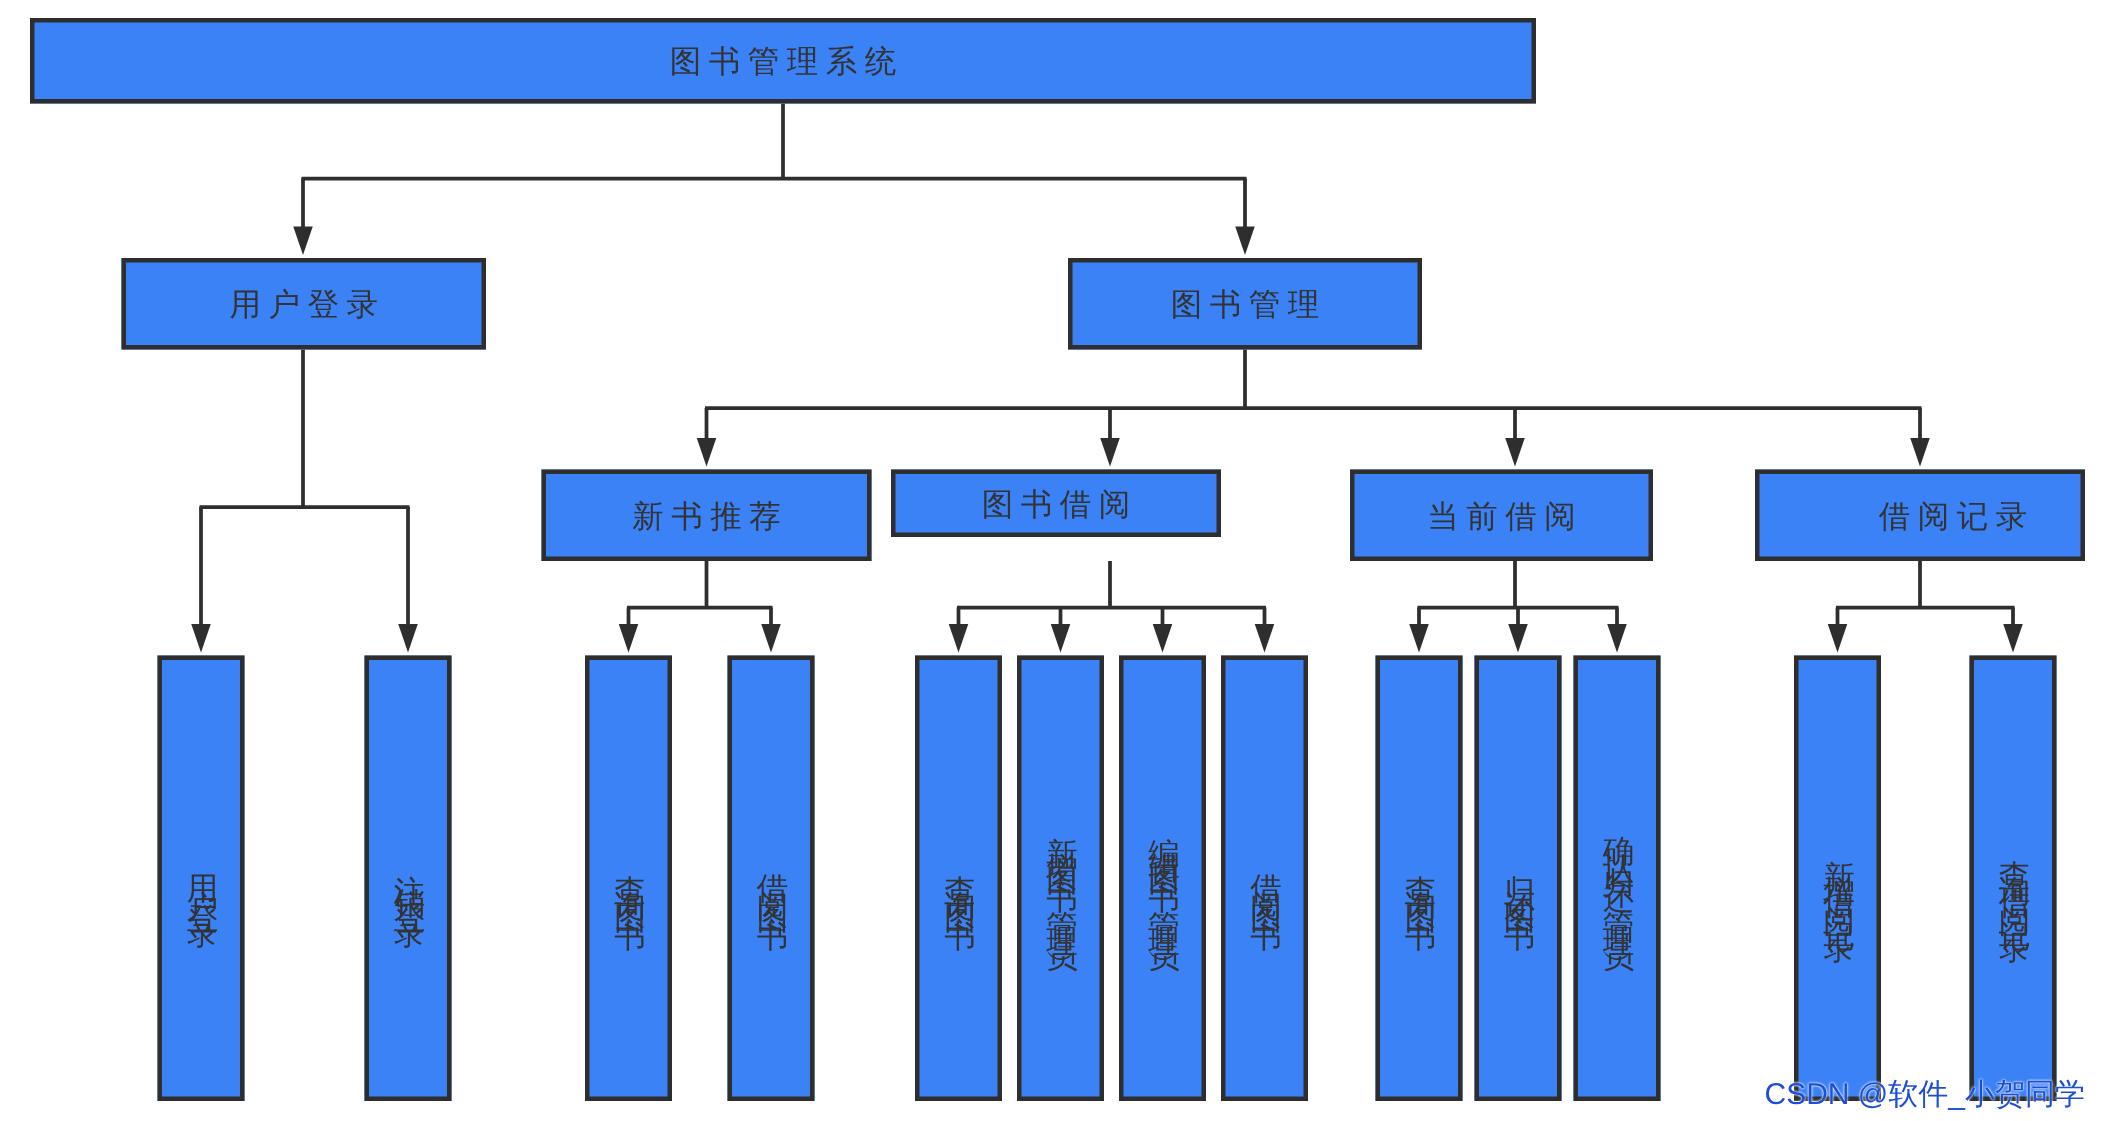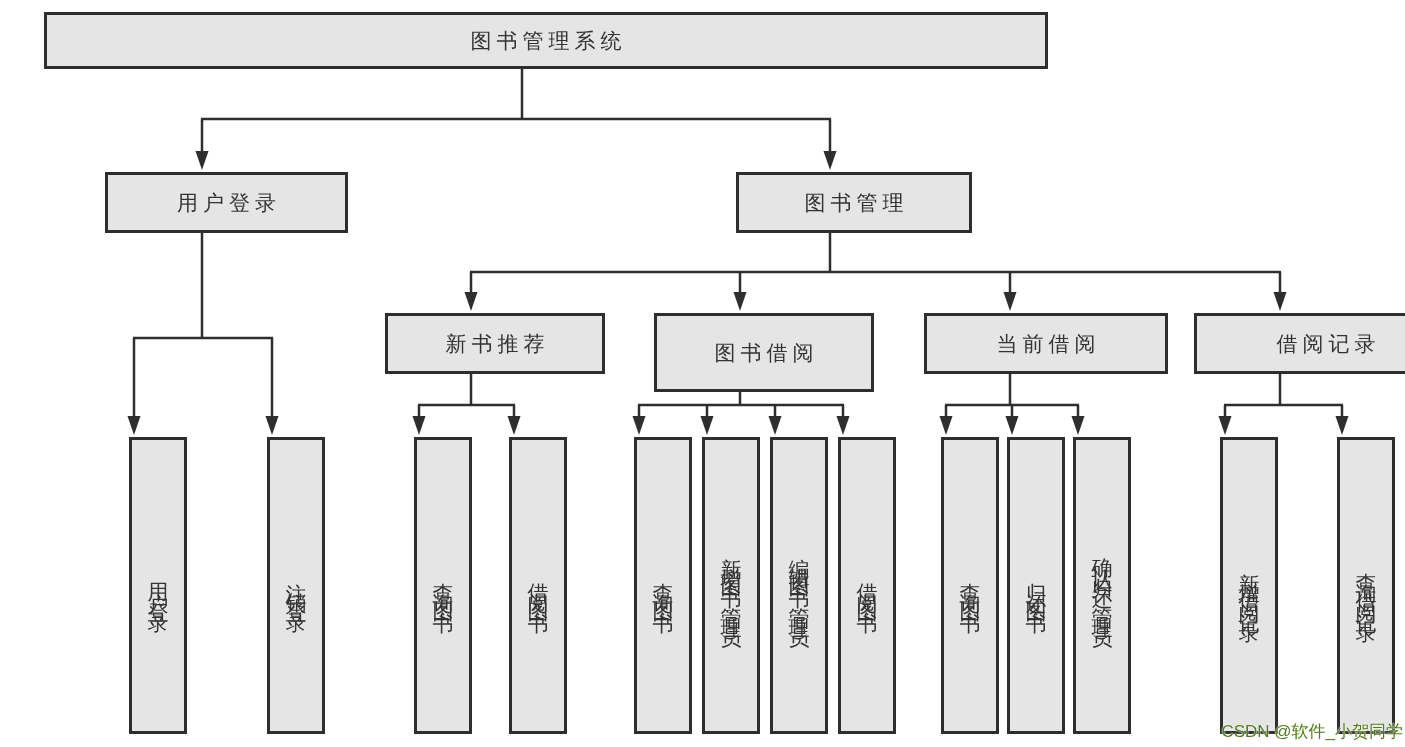--- a/index.html
+++ b/index.html
@@ -18,50 +18,49 @@
   #wires {
     position: absolute;
     left: 0;
     top: 0;
     z-index: 1;
   }
   .box {
     position: absolute;
     box-sizing: border-box;
     border: 3px solid #2e2e2e;
-    background: #e5e5e5;
+    background: #3b82f6;
     display: flex;
     align-items: center;
     justify-content: center;
     z-index: 2;
     color: #333333;
-    margin-left: 24px;
   }
   .hlabel {
     font-size: 21px;
     letter-spacing: 5px;
     text-indent: 5px; 
     white-space: nowrap;
     color: #333333;
   }
   .vtext {
     writing-mode: vertical-rl;
     text-orientation: mixed;
     font-size: 21px;
     letter-spacing: 10px;
     color: #333333;
     white-space: nowrap;
   }
   #watermark {
     position: absolute;
-    right: 2px;
+    right: 15px;
     bottom: 4px;
     z-index: 5;
-    font-size: 17px;
-    color: #4d7c0f;
+    font-size: 20px;
+    color: #1d4ed8;
     text-shadow: 0 0 2px #ffffff, 0 0 1px #ffffff;
     white-space: nowrap;
   }
 </style>
 </head>
 <body>
 
 <div id="stage">
 
   <svg id="wires" width="1405" height="747" viewBox="0 0 1405 747">
@@ -149,24 +148,24 @@
   <div class="box" style="left:81px; top:172px; width:243px; height:61px;">
     <span class="hlabel">用户登录</span>
   </div>
   <div class="box" style="left:361px; top:313px; width:220px; height:61px;">
     <span class="hlabel">新书推荐</span>
   </div>
 
   <div class="box" style="left:712px; top:172px; width:236px; height:61px;">
     <span class="hlabel">图书管理</span>
   </div>
-  <div class="box" style="left:630px; top:313px; width:220px; height:79px;">
+  <div class="box" style="left:594px; top:313px; width:220px; height:45px;">
     <span class="hlabel">图书借阅</span>
   </div>
-  <div class="box" style="left:900px; top:313px; width:244px; height:61px;">
+  <div class="box" style="left:900px; top:313px; width:202px; height:61px;">
     <span class="hlabel">当前借阅</span>
   </div>
   <div class="box" style="left:1170px; top:313px; width:220px; height:61px;padding-left:44px;">
     <span class="hlabel">借阅记录</span>
   </div>
 
   <div class="box" style="left:105px; top:437px; width:58px; height:297px;">
     <span class="vtext">用户登录</span>
   </div>
   <div class="box" style="left:243px; top:437px; width:58px; height:297px;">

